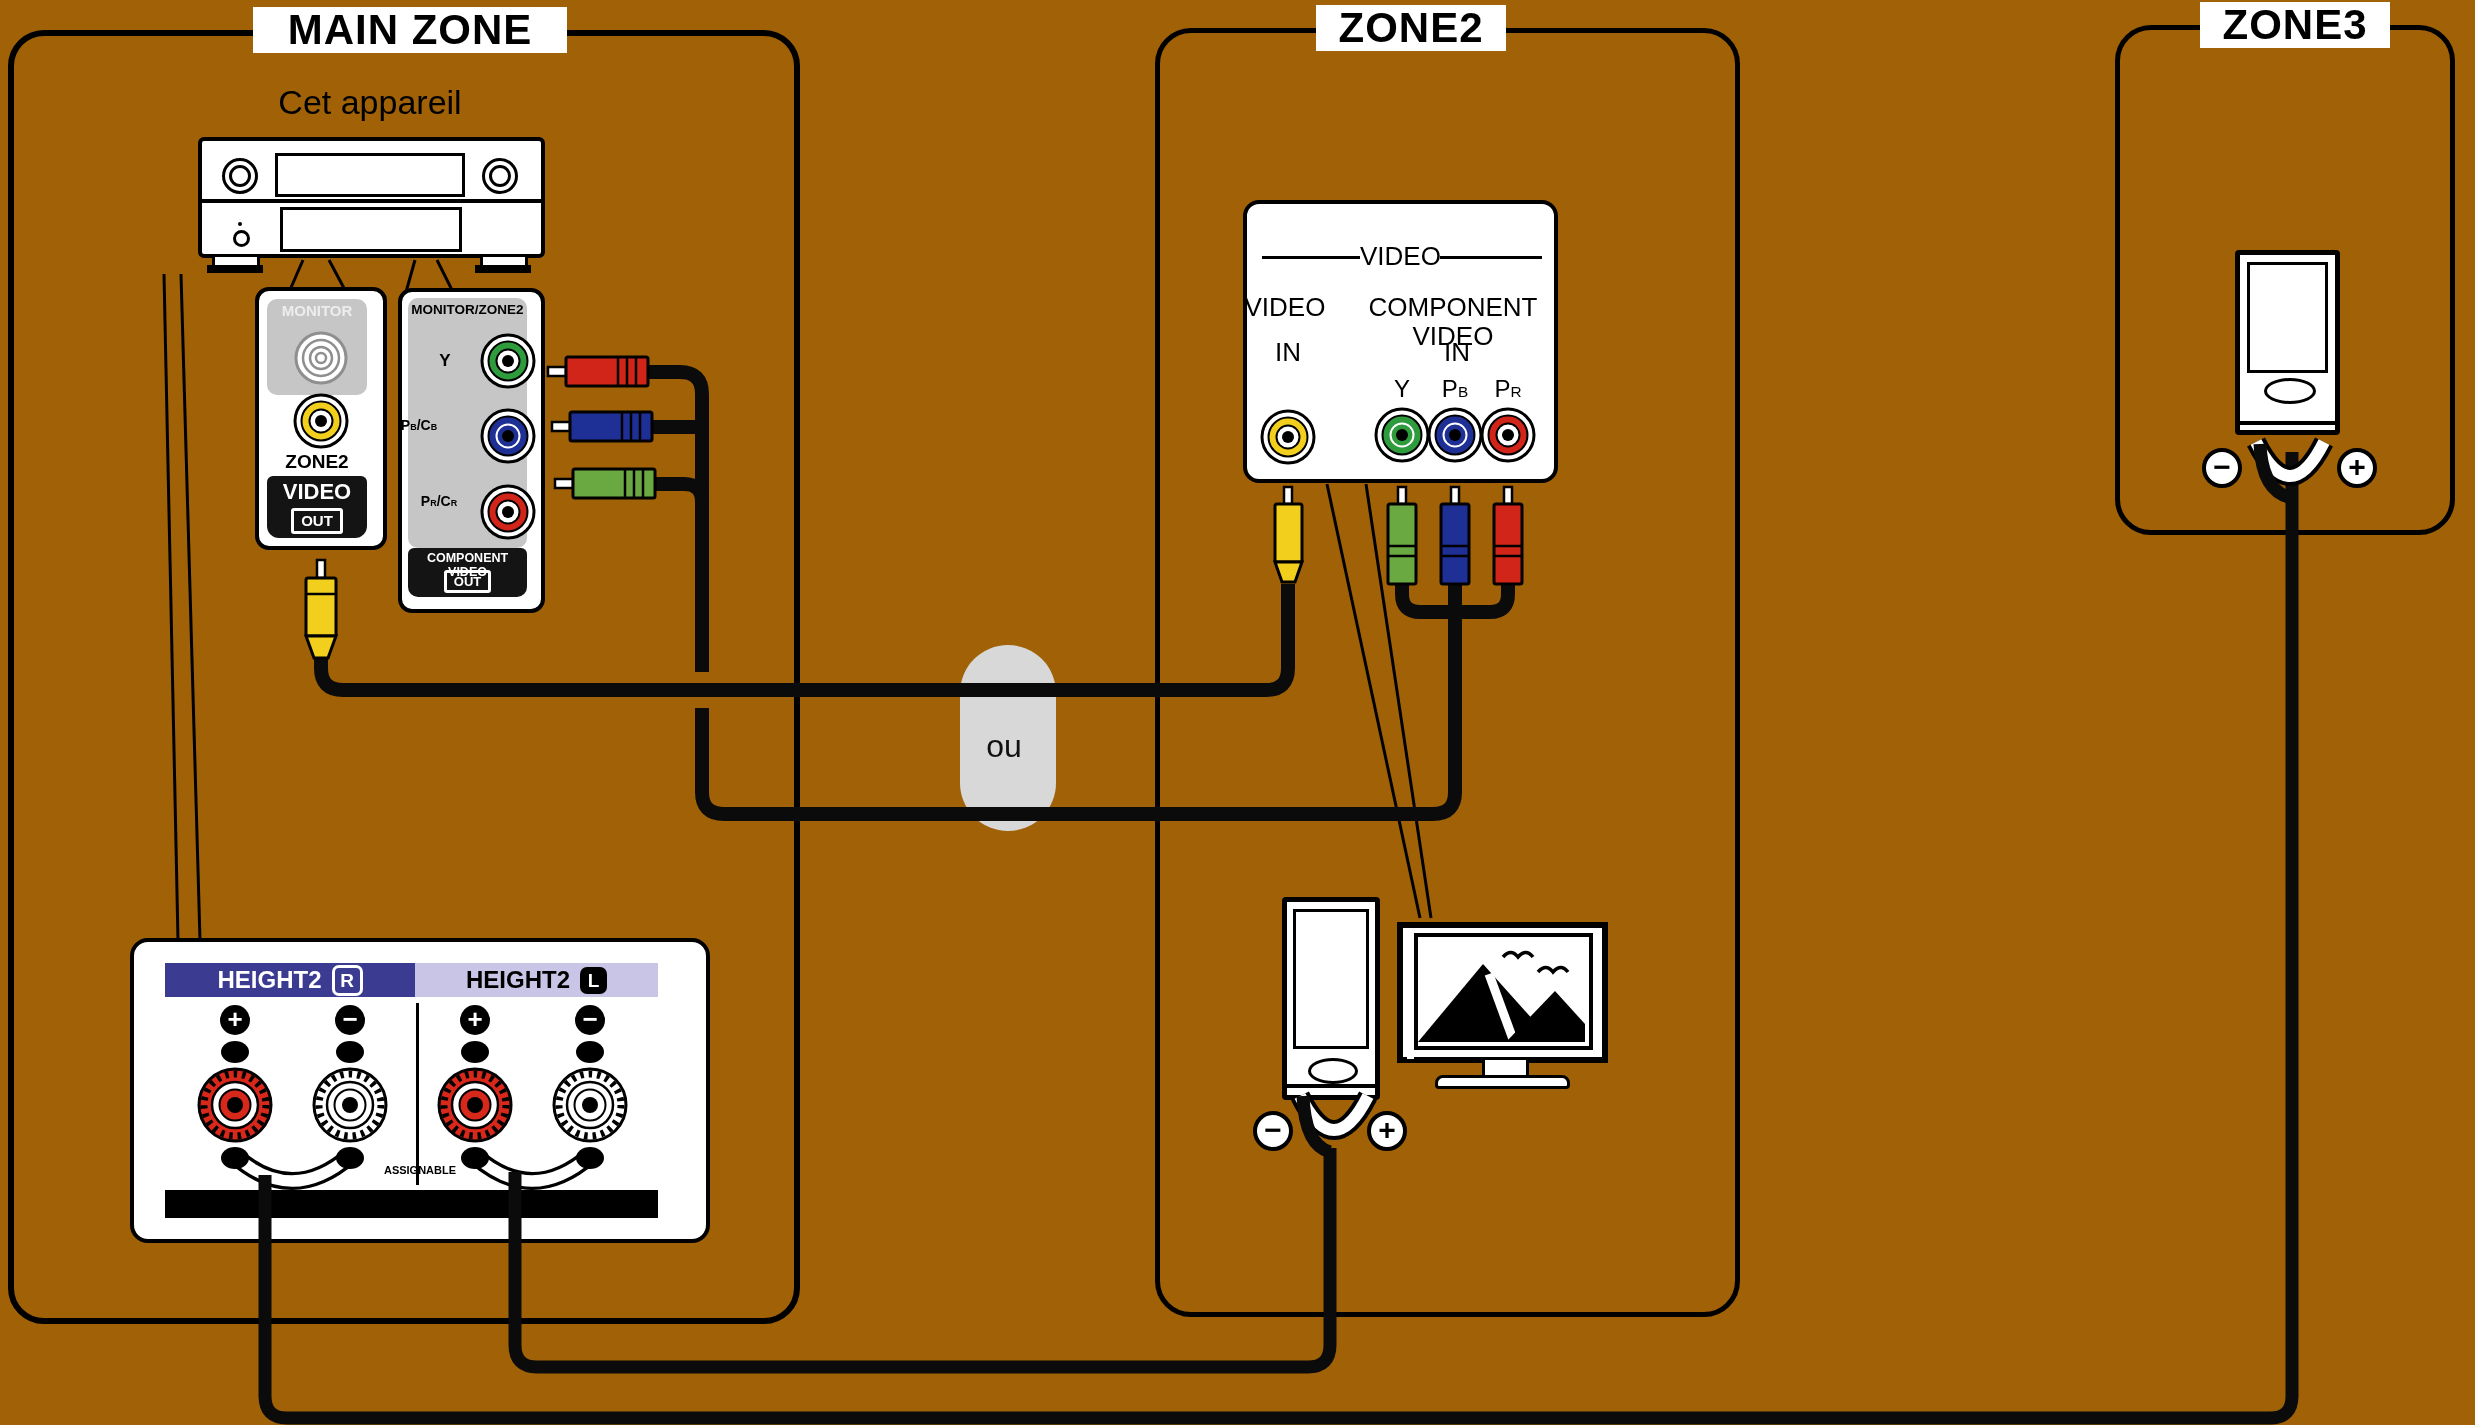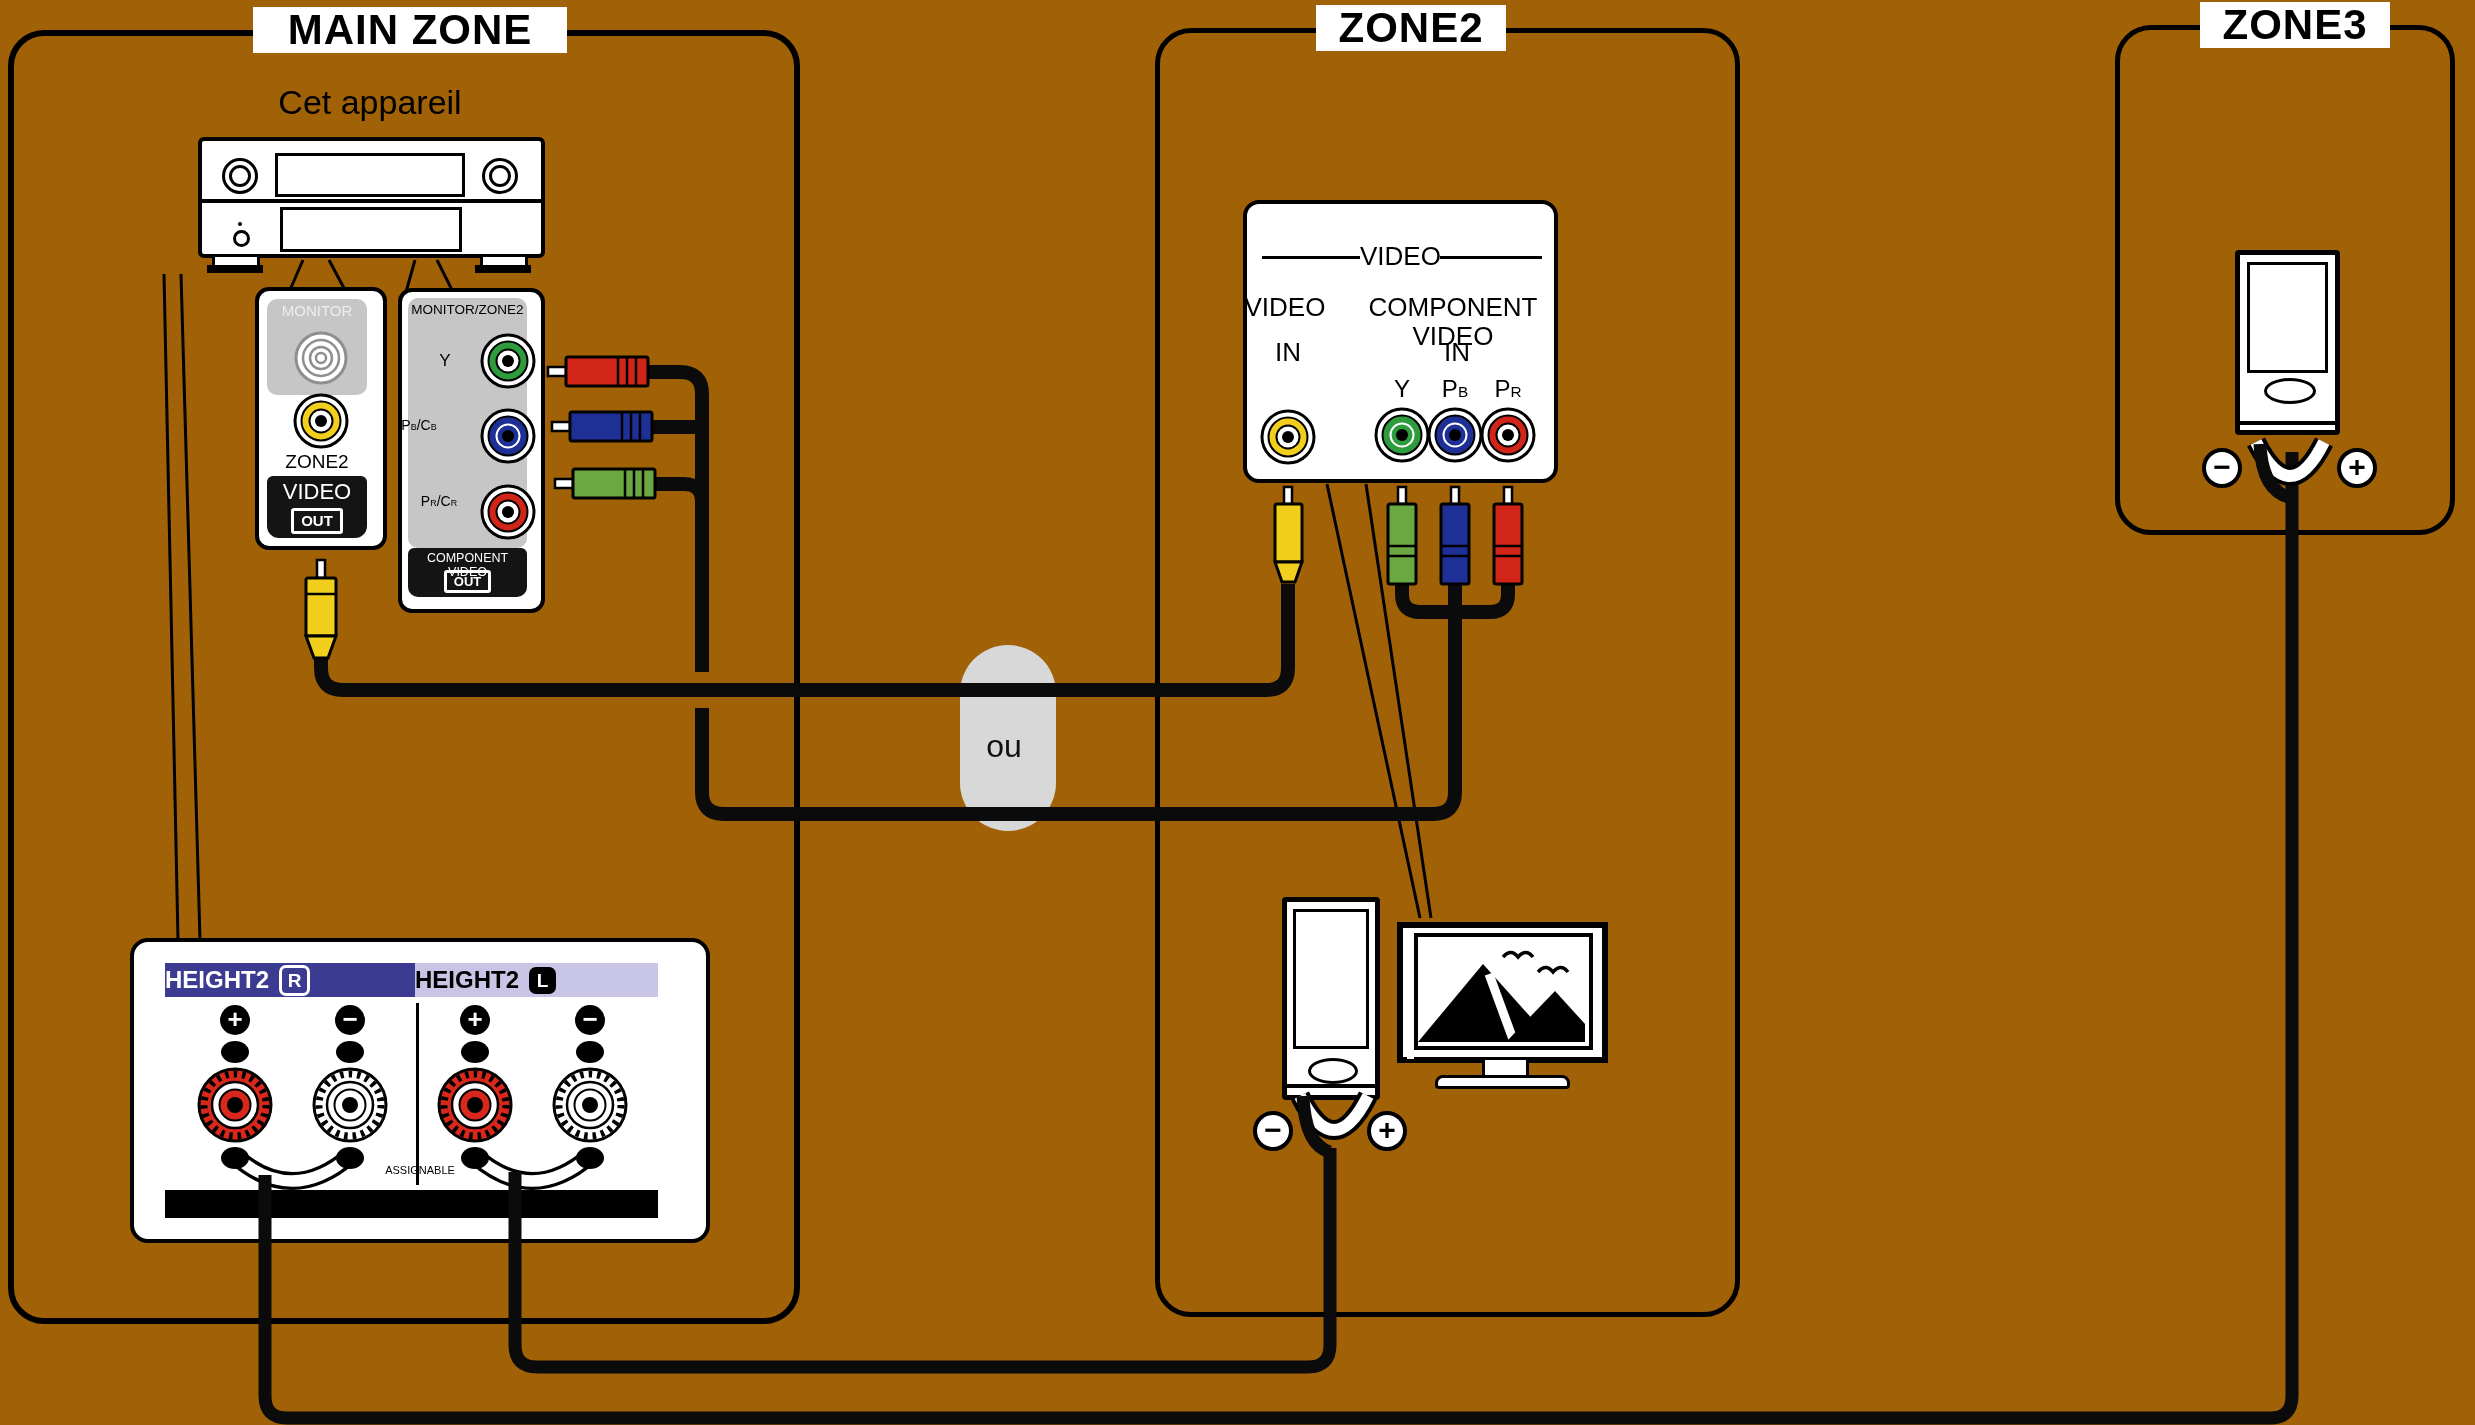--- a/index.html
+++ b/index.html
@@ -11,23 +11,23 @@
   .ztitle{z-index:2;background:#fff;text-align:center;font-weight:bold;font-size:42px;letter-spacing:1px;color:#000;padding:0 10px;line-height:46px;}
   svg{position:absolute;left:0;top:0;pointer-events:none;}
   #svg-lines{z-index:3;}
   .capsule{z-index:4;background:#d8d8d8;border-radius:48px;}
   .ou{z-index:7;font-size:32px;color:#111;text-align:center;}
   .panel{border:4px solid #000;border-radius:14px;background:#fff;z-index:5;}
   .grayarea{background:#c6c6c6;border-radius:10px;z-index:5;}
   .blackarea{background:#141414;z-index:5;}
   .lbl{color:#000;text-align:center;z-index:5;line-height:1.1;}
   .w{color:#fff;}
-  .b{font-weight:normal;text-align:center;}
+  .b{font-weight:bold;text-align:center;}
   .badge-out{display:inline-block;border:3px solid #fff;border-radius:3px;color:#fff;font-weight:bold;padding:0 7px;line-height:20px;}
-  .hbar{z-index:5;display:flex;align-items:center;justify-content:flex-start;gap:10px;font-weight:bold;font-size:24px;}
+  .hbar{z-index:5;display:flex;align-items:center;justify-content:center;gap:10px;font-weight:bold;font-size:24px;}
   .chR{display:inline-block;width:25px;height:25px;border:3px solid #fff;border-radius:7px;color:#fff;text-align:center;line-height:25px;font-size:19px;font-weight:bold;}
   .chL{display:inline-block;width:27px;height:27px;background:#000;border-radius:7px;color:#fff;text-align:center;line-height:27px;font-size:19px;font-weight:bold;}
   .pol{z-index:5;width:30px;height:30px;border-radius:50%;background:#000;color:#fff;text-align:center;line-height:29px;font-size:26px;font-weight:bold;}
   .spol{z-index:5;width:32px;height:32px;border-radius:50%;background:#fff;border:4px solid #000;color:#000;text-align:center;line-height:30px;font-size:30px;font-weight:bold;}
   .recv{border:4px solid #000;background:#fff;z-index:5;}
   .sub{font-size:0.64em;}
   #svg-main{z-index:6;}
 </style>
 </head>
 <body>

